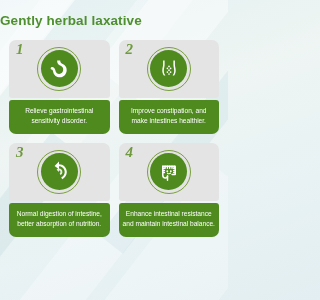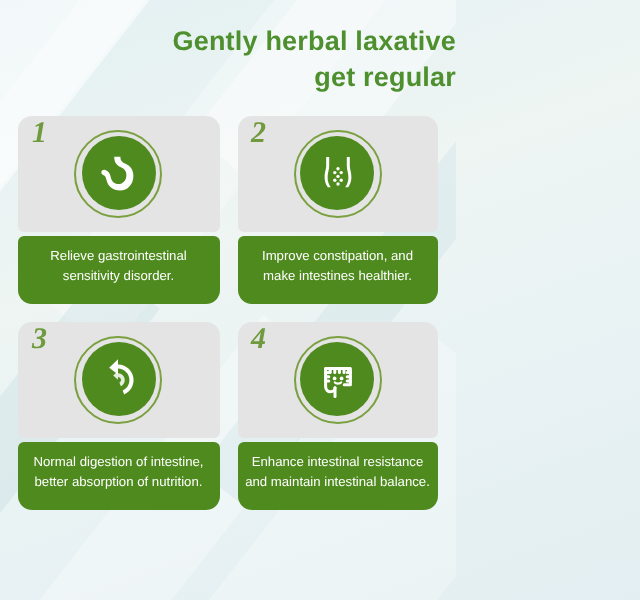--- a/index.html
+++ b/index.html
@@ -32,21 +32,21 @@
   .band.b3 { left: 96px;  top: -70px;  width: 44px;  height: 260px; background: rgba(255,255,255,0.30); }
   .band.b4 { left: 150px; top: -90px;  width: 70px;  height: 200px; background: rgba(255,255,255,0.40); }
   .band.b5 { left: 58px;  top: 150px;  width: 52px;  height: 220px; background: rgba(255,255,255,0.32); }
   .band.b6 { left: 140px; top: 170px;  width: 90px;  height: 200px; background: rgba(255,255,255,0.28); }
   .band.d1 { left: -20px; top: 120px;  width: 36px;  height: 220px; background: rgba(188,214,222,0.30); }
   .band.d2 { left: 170px; top: 30px;   width: 30px;  height: 240px; background: rgba(188,214,222,0.25); }
 
   
   .title {
     position: relative;
-    text-align: right;
+    text-align: left;
     padding-top: 12px;
     color: #4e8f2e;
     font-size: 13.5px;
     font-weight: 600;
     line-height: 1.32;
     letter-spacing: 0.1px;
   }
   .title .line { display: block; }
 
   
@@ -136,21 +136,20 @@
   <div class="band b3"></div>
   <div class="band b4"></div>
   <div class="band b5"></div>
   <div class="band b6"></div>
   <div class="band d1"></div>
   <div class="band d2"></div>
 </div>
 
 <div class="title">
   <span class="line">Gently herbal laxative</span>
-  <span class="line">get regular</span>
 </div>
 
 <div class="grid">
 
   <div class="card">
     <div class="card-top">
       <div class="card-num">1</div>
       <div class="icon-wrap">
         <div class="icon-disc">
           <svg width="24" height="24" viewBox="0 0 24 24">

